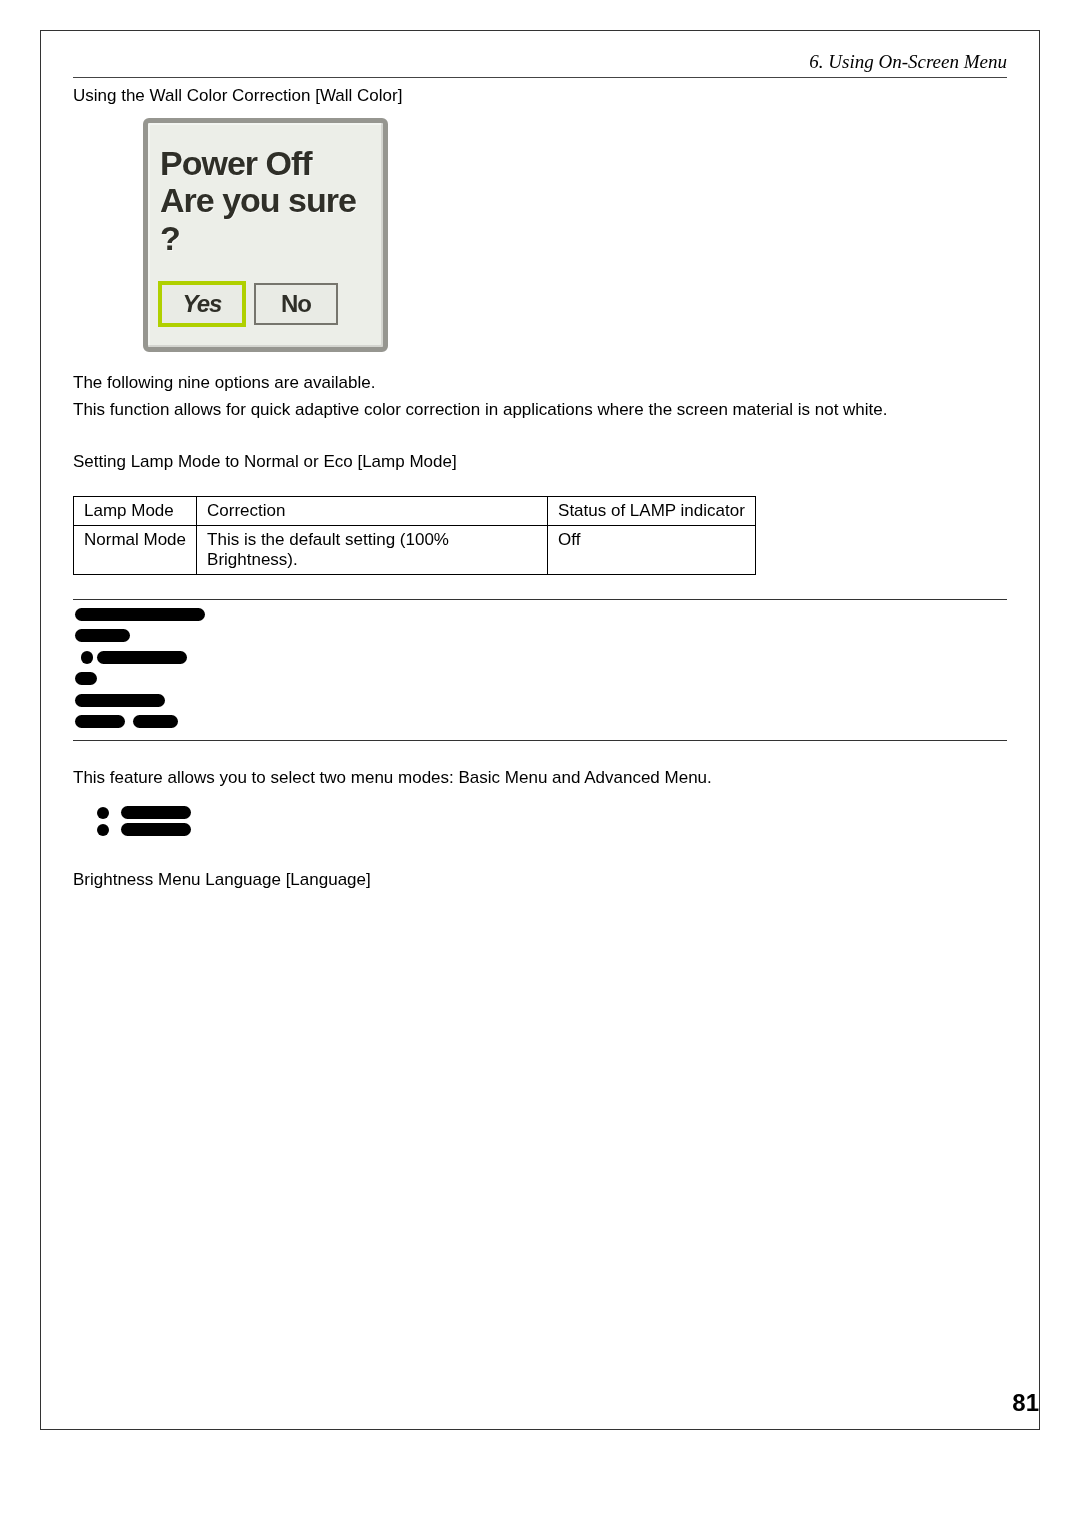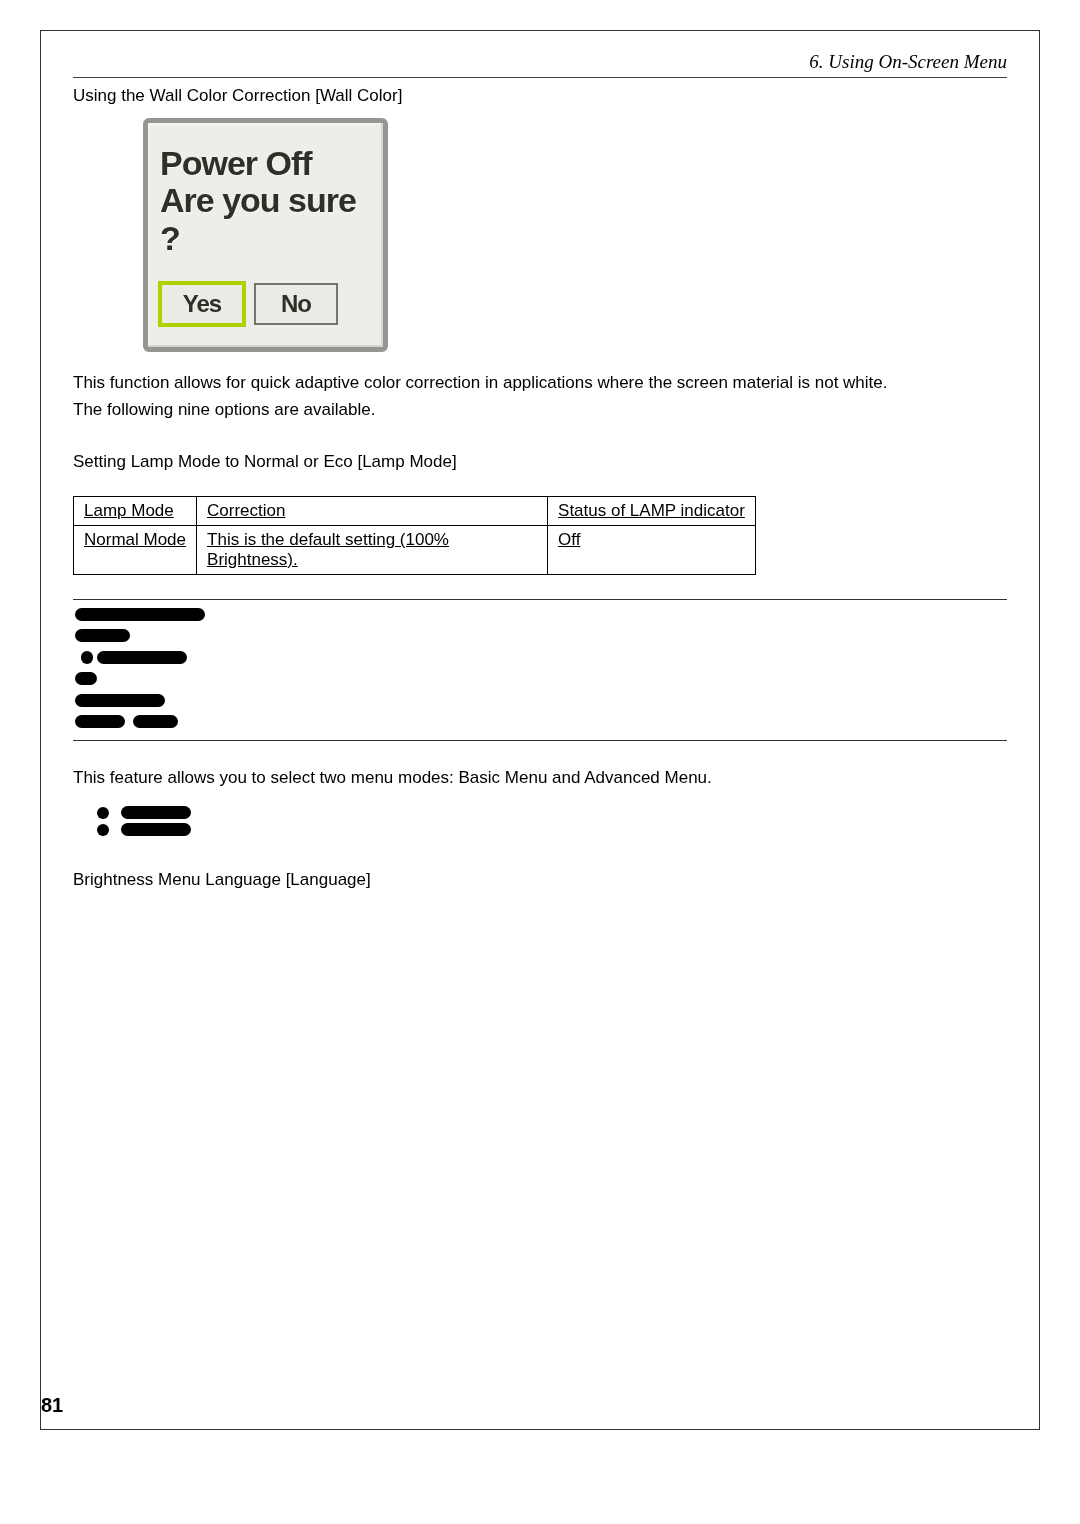--- a/index.html
+++ b/index.html
@@ -72,26 +72,26 @@
     justify-content: center;
     font-size: 24px;
     font-weight: bold;
     font-stretch: condensed;
     letter-spacing: -1px;
     color: #2f2f28;
   }
   .dbtn.sel {
     outline: 4px solid #b0d000;
     outline-offset: -2px;
+    font-style: italic;
   }
   table.lamp {
     border-collapse: collapse;
     margin: 24px 0;
     font-size: 17px;
-    text-decoration: underline;
   }
   table.lamp td, table.lamp th {
     border: 1px solid #000;
     padding: 4px 10px;
     vertical-align: top;
     text-align: left;
     font-weight: normal;
   }
   table.lamp th { font-weight: normal; }
   .redacted-block {
@@ -105,23 +105,23 @@
     border-radius: 7px;
     margin: 2px 2px;
   }
   .note-row { display:flex; align-items:center; gap:10px; margin-left:24px; }
   .dot { width:12px; height:12px; background:#000; border-radius:50%; flex:none; }
   hr.thin { border:none; border-top:1px solid #333; margin: 4px 0; }
   .page-number {
     position: absolute;
     bottom: 12px;
     left: 0; right: 0;
-    text-align: left;
+    text-align: right;
     font-weight: bold;
-    font-size: 20px;
+    font-size: 24px;
   }
 </style>
 </head>
 <body>
 
 <div class="page">
 
   <div class="header-row">
     <span>6. Using On-Screen Menu</span>
   </div>
@@ -132,22 +132,22 @@
     <div class="dialog-title">
       <span>Power Off</span><br>
       <span>Are you sure ?</span>
     </div>
     <div class="dialog-buttons">
       <div class="dbtn sel">Yes</div>
       <div class="dbtn">No</div>
     </div>
   </div>
 
+  <p class="body">The following nine options are available.</p>
   <p class="body">This function allows for quick adaptive color correction in applications where the screen material is not white.</p>
-  <p class="body">The following nine options are available.</p>
 
   <br>
   <h2 class="section">Setting Lamp Mode to Normal or Eco [Lamp Mode]</h2>
 
   <table class="lamp">
     <tbody>
         <tr>
       <th>Lamp Mode</th>
       <th style="width:330px">Correction</th>
       <th>Status of LAMP indicator</th>

